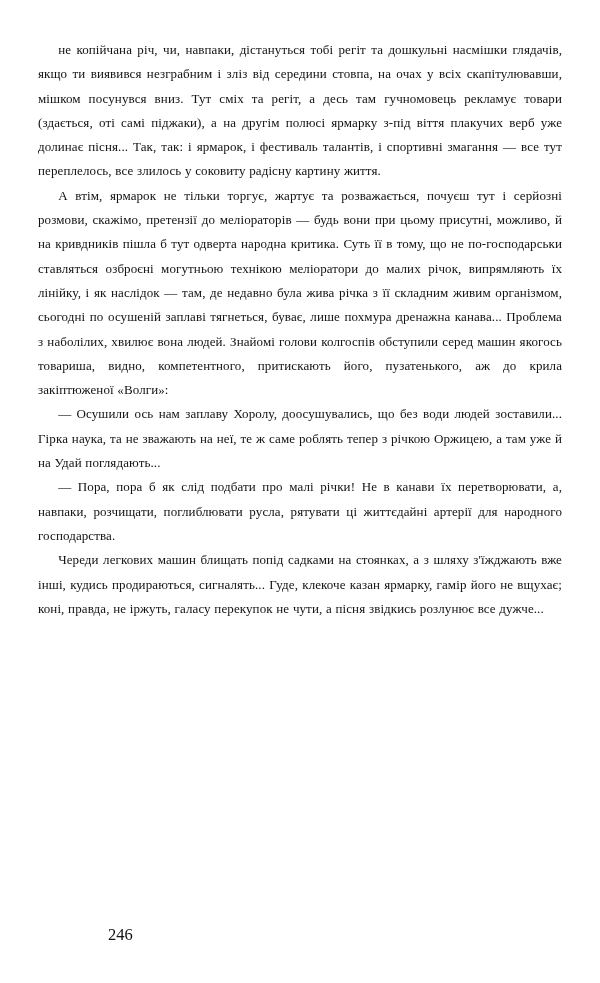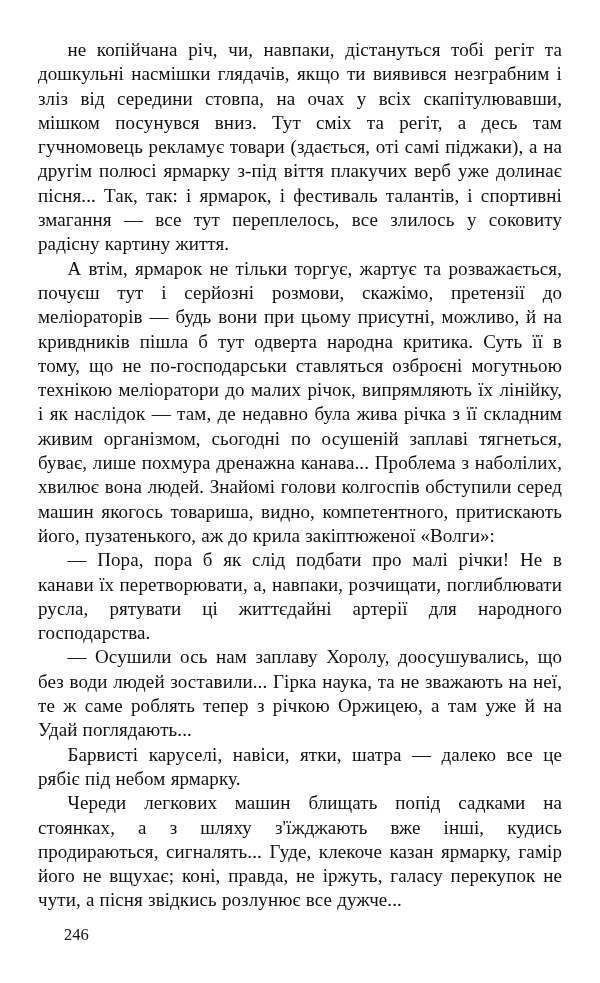--- a/index.html
+++ b/index.html
@@ -19,54 +19,53 @@
     position: absolute;
     left: 0;
     top: 0;
     width: 600px;
     height: 983px;
     box-sizing: border-box;
     padding: 38px 38px 0 38px;
   }
   .textblock {
     width: 524px;
-    font-size: 19px;
+    font-size: 13px;
     line-height: 24.3px;
     text-align: justify;
     text-justify: inter-word;
     letter-spacing: 0.1px;
     word-spacing: 0.3px;
   }
   .textblock p {
     margin: 0;
     text-indent: 1.55em;
     hyphens: manual;
   }
   .dash-para {
     text-indent: 1.55em;
   }
   .folio {
     position: absolute;
     left: 0;
     top: 925px;
     width: 600px;
     text-align: left;
-    padding-left: 64px;
+    padding-left: 108px;
     box-sizing: border-box;
     font-size: 16.5px;
     font-family: "Liberation Serif", serif;
     color: #111111;
   }
 </style>
 </head>
 <body>
 
 <div class="page">
   <div class="textblock">
     <p>не копійчана річ, чи, навпаки, дістануться тобі регіт та дошкульні насмішки глядачів, якщо ти виявився незграбним і зліз від середини стовпа, на очах у всіх скапітулювавши, мішком посунувся вниз. Тут сміх та регіт, а десь там гучномовець рекламує товари (здається, оті самі піджаки), а на другім полюсі ярмарку з-під віття плакучих верб уже долинає пісня... Так, так: і ярмарок, і фестиваль талантів, і спортивні змагання — все тут переплелось, все злилось у соковиту радісну картину життя.</p>
     <p>А втім, ярмарок не тільки торгує, жартує та розважається, почуєш тут і серйозні розмови, скажімо, претензії до меліораторів — будь вони при цьому присутні, можливо, й на кривдників пішла б тут одверта народна критика. Суть її в тому, що не по-господарськи ставляться озброєні могутньою технікою меліоратори до малих річок, випрямляють їх лінійку, і як наслідок — там, де недавно була жива річка з її складним живим організмом, сьогодні по осушеній заплаві тягнеться, буває, лише похмура дренажна канава... Проблема з наболілих, хвилює вона людей. Знайомі голови колгоспів обступили серед машин якогось товариша, видно, компетентного, притискають його, пузатенького, аж до крила закіптюженої «Волги»:</p>
+    <p class="dash-para">— Осушили ось нам заплаву Хоролу, доосушувались, що без води людей зоставили... Гірка наука, та не зважають на неї, те ж саме роблять тепер з річкою Оржицею, а там уже й на Удай поглядають...</p>
     <p class="dash-para">— Пора, пора б як слід подбати про малі річки! Не в канави їх перетворювати, а, навпаки, розчищати, поглиблювати русла, рятувати ці життєдайні артерії для народного господарства.</p>
-    <p class="dash-para">— Осушили ось нам заплаву Хоролу, доосушувались, що без води людей зоставили... Гірка наука, та не зважають на неї, те ж саме роблять тепер з річкою Оржицею, а там уже й на Удай поглядають...</p>
-    <p>Барвисті каруселі, навіси, ятки, шатра — далеко все це рябіє під небом ярмарку.</p>
     <p>Череди легкових машин блищать попід садками на стоянках, а з шляху з'їжджають вже інші, кудись продираються, сигналять... Гуде, клекоче казан ярмарку, гамір його не вщухає; коні, правда, не іржуть, галасу перекупок не чути, а пісня звідкись розлунює все дужче...</p>
   </div>
   <div class="folio">246</div>
 </div>
 
 </body></html>

